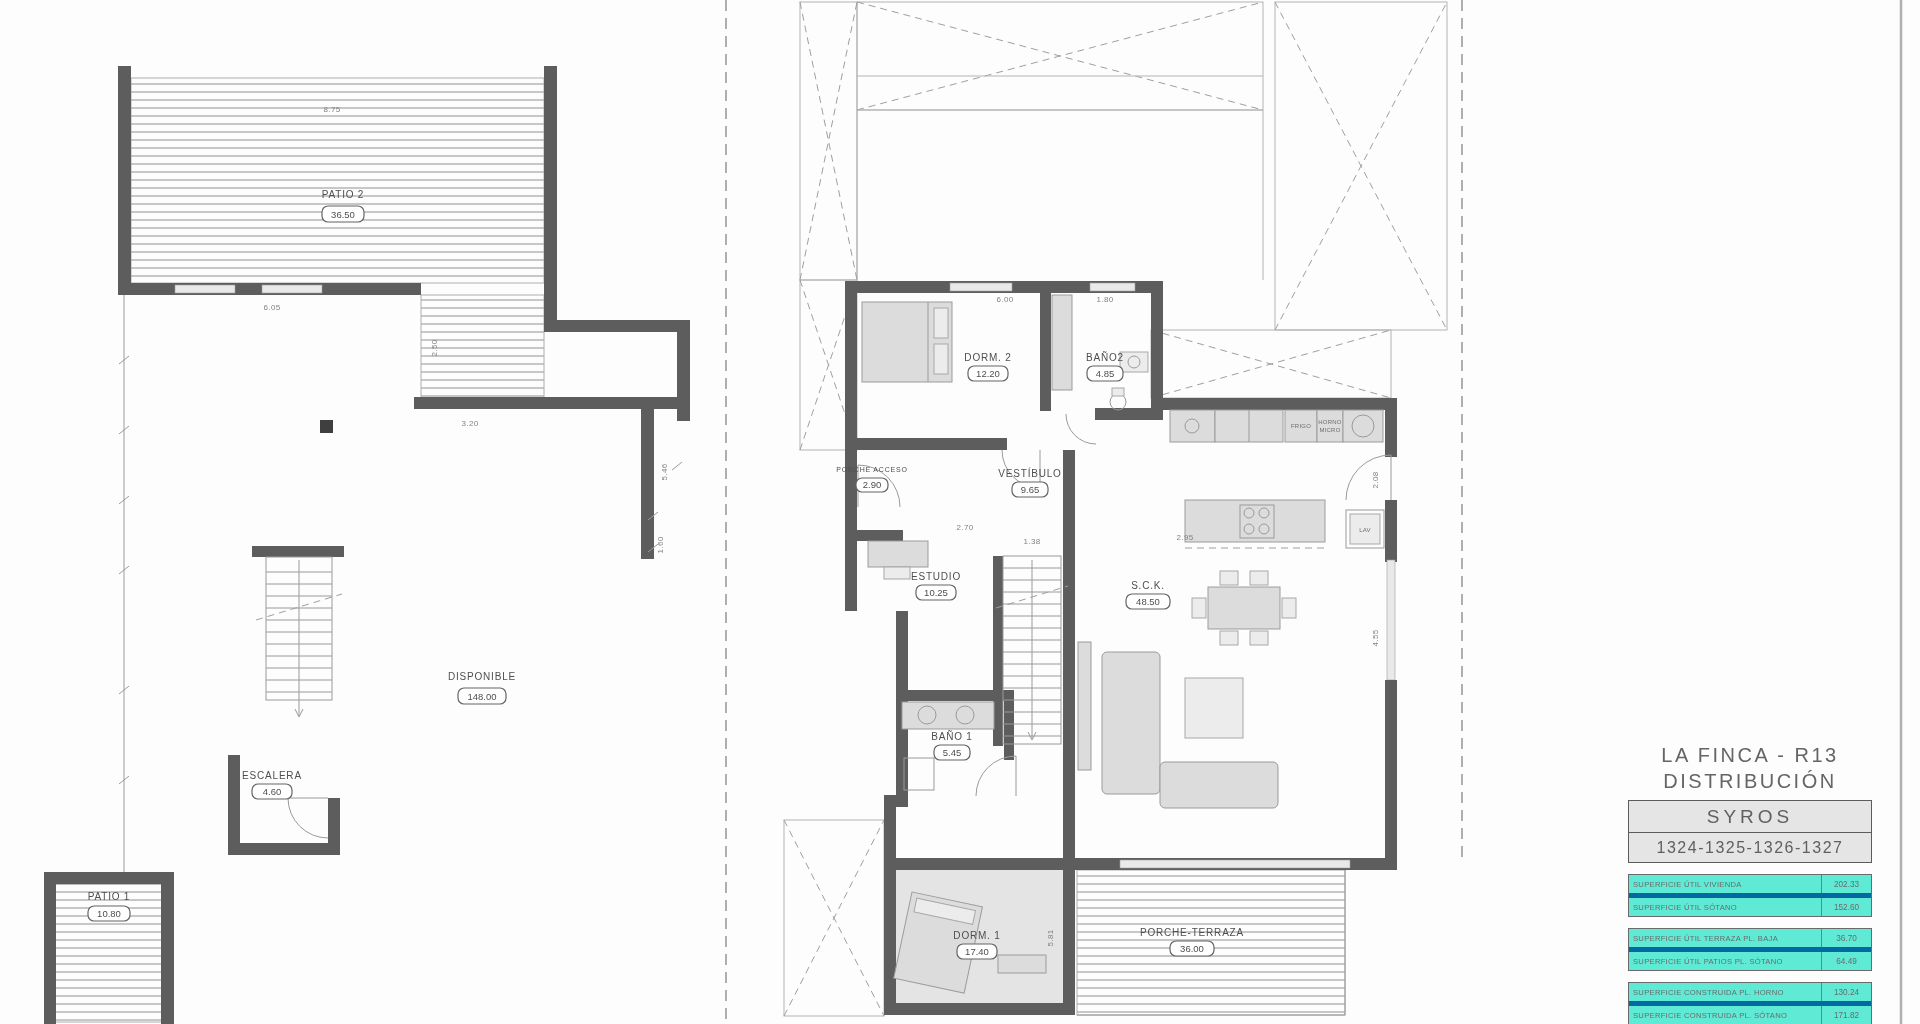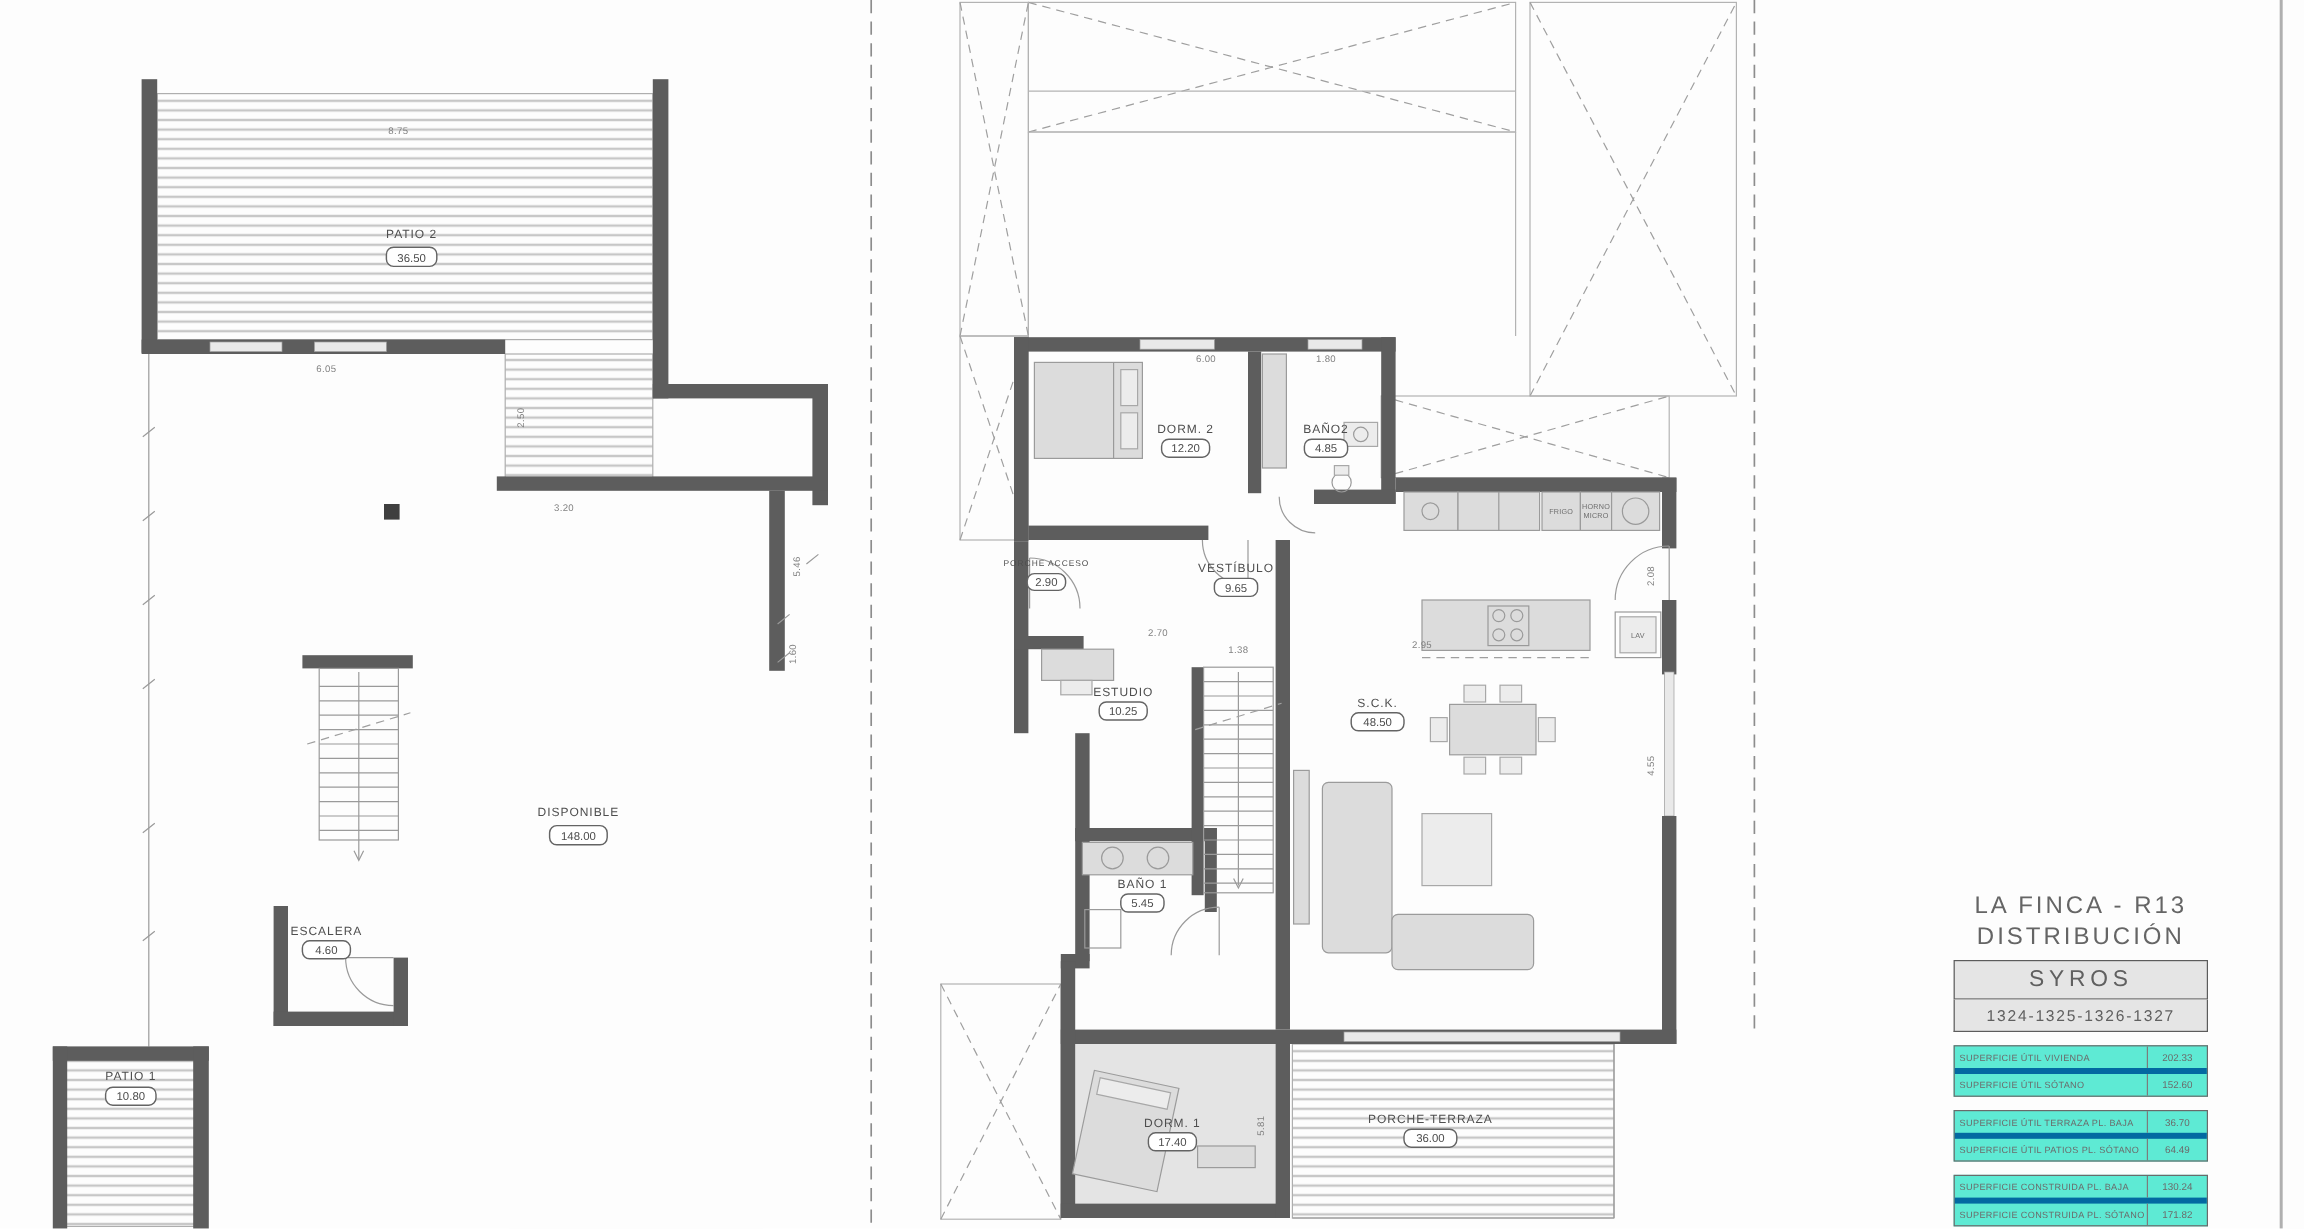--- a/index.html
+++ b/index.html
@@ -16,26 +16,26 @@
   .furn{fill:#dcdcdc;stroke:#9b9b9b;stroke-width:1;}
   .furn2{fill:#ececec;stroke:#a8a8a8;stroke-width:1;}
   .hatchrect{fill:url(#hz);stroke:#aeaeae;stroke-width:1;}
   .roomname{font:10px "Liberation Sans",sans-serif;fill:#4e4e4e;letter-spacing:.8px;text-anchor:middle;}
   .areabox{fill:#ffffff;stroke:#646464;stroke-width:1.2;}
   .areatxt{font:9.5px "Liberation Sans",sans-serif;fill:#4e4e4e;text-anchor:middle;}
   .dim{font:8px "Liberation Sans",sans-serif;fill:#828282;text-anchor:middle;letter-spacing:.3px;}
   .tinytxt{font:6px "Liberation Sans",sans-serif;fill:#6d6d6d;text-anchor:middle;letter-spacing:.2px;}
 
   
-  .titleblock{position:absolute;left:1628px;top:744px;width:212px;color:#5f5f5f;}
+  .titleblock{position:absolute;left:1628px;top:744px;width:244px;color:#5f5f5f;}
   .tb-project{font-size:20px;letter-spacing:2.5px;text-align:center;color:#656565;}
   .tb-sub{font-size:20px;letter-spacing:2.5px;text-align:center;margin-top:3px;color:#656565;}
   .tb-box{border:1.6px solid #5c5c5c;text-align:center;background:#e5e5e5;}
   .tb-model{margin-top:7px;font-size:19px;letter-spacing:4px;padding:5px 0 4px;color:#606060;}
-  .tb-units{border-top:none;font-size:13px;letter-spacing:1.5px;padding:6px 0 5px;color:#606060;}
+  .tb-units{border-top:none;font-size:16px;letter-spacing:1.5px;padding:6px 0 5px;color:#606060;}
   .tb-table{border:1.2px solid #6a6a6a;margin-top:11px;background:#5eead4;}
   .tb-row{display:grid;grid-template-columns:1fr 50px;border-top:5px solid #0369a1;}
   .tb-row:first-child{border-top:none;}
   .tb-label{font-size:7.6px;letter-spacing:.3px;color:#6b6b6b;padding:5px 4px 4px;white-space:nowrap;overflow:hidden;}
   .tb-val{font-size:8.2px;color:#6b6b6b;border-left:1px solid #7c7c7c;display:flex;align-items:center;justify-content:center;}
 </style>
 </head>
 <body>
 
 <div class="page">
@@ -340,21 +340,21 @@
       <span class="tb-val">36.70</span>
     </div>
     <div class="tb-row">
       <span class="tb-label">SUPERFICIE ÚTIL PATIOS PL. SÓTANO</span>
       <span class="tb-val">64.49</span>
     </div>
   </div>
 
   <div class="tb-table">
     <div class="tb-row">
-      <span class="tb-label">SUPERFICIE CONSTRUIDA PL. BAJA</span>
+      <span class="tb-label">SUPERFICIE CONSTRUIDA PL. HORNO</span>
       <span class="tb-val">130.24</span>
     </div>
     <div class="tb-row">
       <span class="tb-label">SUPERFICIE CONSTRUIDA PL. SÓTANO</span>
       <span class="tb-val">171.82</span>
     </div>
   </div>
 </div>
 
 </div>

